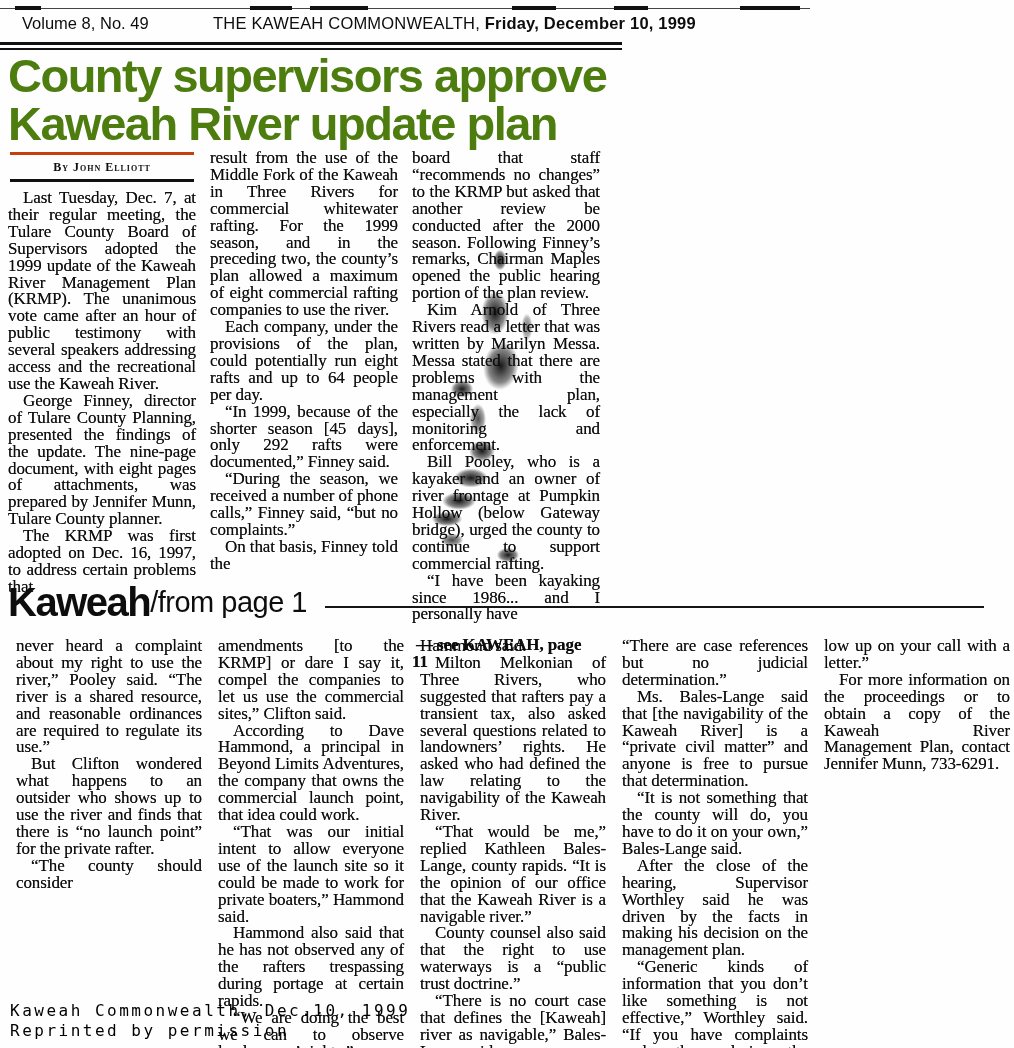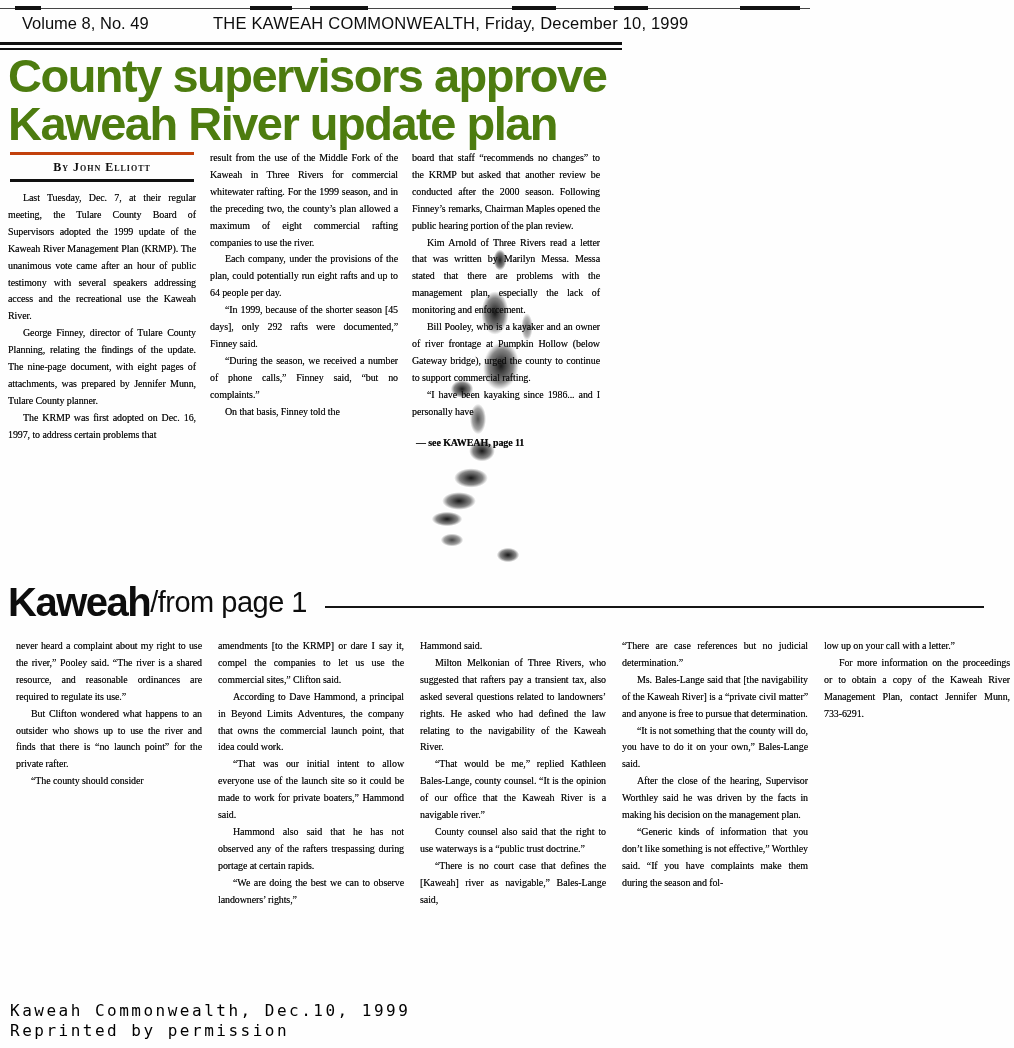--- a/index.html
+++ b/index.html
@@ -10,32 +10,32 @@
   }
   
   .top-rule{position:absolute;top:8px;left:0;width:810px;height:1px;background:#444;}
   .top-rule .dash{position:absolute;top:-2px;height:4px;background:#111;display:block;}
   .d1{left:15px;width:26px;} .d2{left:250px;width:42px;} .d3{left:310px;width:58px;}
   .d4{left:512px;width:44px;} .d5{left:614px;width:34px;} .d6{left:740px;width:60px;}
   .mast-row{position:absolute;top:12px;left:0;width:100%;
     font-family:"Liberation Sans",sans-serif;font-size:16.5px;}
   .volume{position:absolute;left:22px;top:2px;}
   .paper-title{position:absolute;left:213px;top:2px;letter-spacing:0.2px;}
-  .paper-title b{font-weight:normal;margin-top:15px;}
+  .paper-title b{font-weight:bold;margin-top:15px;}
   .mast-rule-double{position:absolute;top:42px;left:0;width:622px;height:3px;
     border-top:3px solid #111;border-bottom:2px solid #111;}
   
   .headline{position:absolute;top:52px;left:8px;width:640px;
     font-family:"Liberation Sans",sans-serif;font-weight:bold;
     font-size:47px;line-height:48px;letter-spacing:-1.5px;color:#4d7c0f;}
   .headline span{display:block;}
   
   .news-col p{
     margin:0;text-indent:15px;text-align:justify;
-    font-size:10px;line-height:16.9px;letter-spacing:-0.1px;
+    font-size:17px;line-height:16.9px;letter-spacing:-0.1px;
     text-shadow:0 0 0.4px rgba(0,0,0,0.65);
   }
   .news-col p.cont{text-indent:0;}
   
   .story{position:absolute;top:150px;left:8px;width:592px;
     display:grid;grid-template-columns:repeat(3,188px);column-gap:14px;}
   .byline-box{
     border-top:3px solid #c2410c;border-bottom:3px solid #111;
     margin:2px 2px 8px 2px;padding:5px 0 4px 0;text-align:center;
     font-weight:bold;font-variant:small-caps;font-size:12px;letter-spacing:1px;
@@ -95,21 +95,21 @@
   <span>County supervisors approve</span>
   <span>Kaweah River update plan</span>
 </h1>
 
 <div class="story">
   <div class="news-col">
     <div class="byline-box">
       <span>By John Elliott</span>
     </div>
     <p>Last Tuesday, Dec. 7, at their regular meeting, the Tulare County Board of Supervisors adopted the 1999 update of the Kaweah River Management Plan (KRMP).  The unanimous vote came after an hour of public testimony with several speakers addressing access and the recreational use the Kaweah River.</p>
-    <p>George Finney, director of Tulare County Planning, relating the findings of the update.  The nine-page document, with eight pages of attachments, was prepared by Jennifer Munn, Tulare County planner.</p>
+    <p>George Finney, director of Tulare County Planning, presented the findings of the update.  The nine-page document, with eight pages of attachments, was prepared by Jennifer Munn, Tulare County planner.</p>
     <p>The KRMP was first adopted on Dec. 16, 1997, to address certain problems that</p>
   </div>
   <div class="news-col">
     <p class="cont">result from the use of the Middle Fork of the Kaweah in Three Rivers for commercial whitewater rafting. For the 1999 season, and in the preceding two, the county’s plan allowed a maximum of eight commercial rafting companies to use the river.</p>
     <p>Each company, under the provisions of the plan, could potentially run eight rafts and up to 64 people per day.</p>
     <p>“In 1999, because of the shorter season [45 days], only 292 rafts were documented,” Finney said.</p>
     <p>“During the season, we received a number of phone calls,” Finney said, “but no complaints.”</p>
     <p>On that basis, Finney told the</p>
   </div>
   <div class="news-col">
@@ -136,21 +136,21 @@
   <div class="news-col">
     <p class="cont">amendments [to the KRMP] or dare I say it, compel the companies to let us use the commercial sites,” Clifton said.</p>
     <p>According to Dave Hammond, a principal in Beyond Limits Adventures, the company that owns the commercial launch point, that idea could work.</p>
     <p>“That was our initial intent to allow everyone use of the launch site so it could be made to work for private boaters,” Hammond said.</p>
     <p>Hammond also said that he has not observed any of the rafters trespassing during portage at certain rapids.</p>
     <p>“We are doing the best we can to observe landowners’ rights,”</p>
   </div>
   <div class="news-col">
     <p class="cont">Hammond said.</p>
     <p>Milton Melkonian of Three Rivers, who suggested that rafters pay a transient tax, also asked several questions related to landowners’ rights.  He asked who had defined the law relating to the navigability of the Kaweah River.</p>
-    <p>“That would be me,” replied Kathleen Bales-Lange, county counsel.  “It is the opinion of our office that the Kaweah River is a navigable river.”</p>
+    <p>“That would be me,” replied Kathleen Bales-Lange, county rapids.  “It is the opinion of our office that the Kaweah River is a navigable river.”</p>
     <p>County counsel also said that the right to use waterways is a “public trust doctrine.”</p>
     <p>“There is no court case that defines the [Kaweah] river as navigable,” Bales-Lange said,</p>
   </div>
   <div class="news-col">
     <p class="cont">“There are case references but no judicial determination.”</p>
     <p>Ms. Bales-Lange said that [the navigability of the Kaweah River] is a “private civil matter” and anyone is free to pursue that determination.</p>
     <p>“It is not something that the county will do, you have to do it on your own,” Bales-Lange said.</p>
     <p>After the close of the hearing, Supervisor Worthley said he was driven by the facts in making his decision on the management plan.</p>
     <p>“Generic kinds of information that you don’t like something is not effective,” Worthley said. “If you have complaints make them during the season and fol-</p>
   </div>

